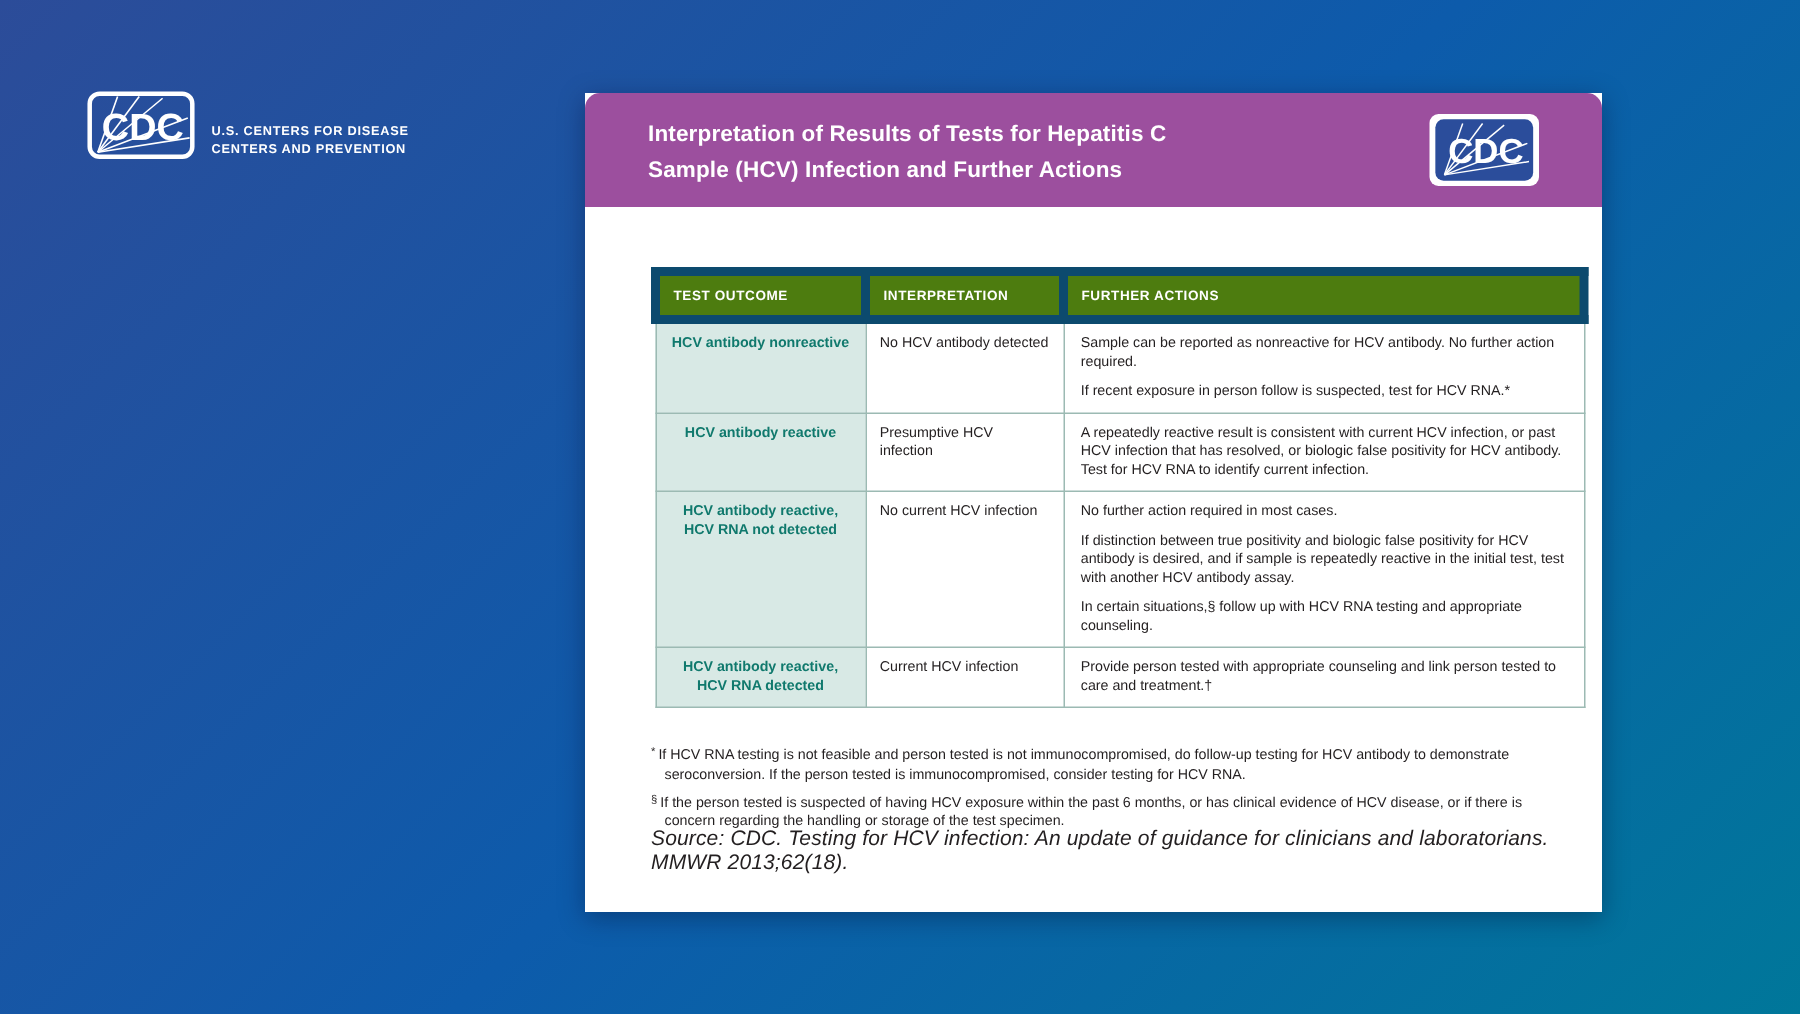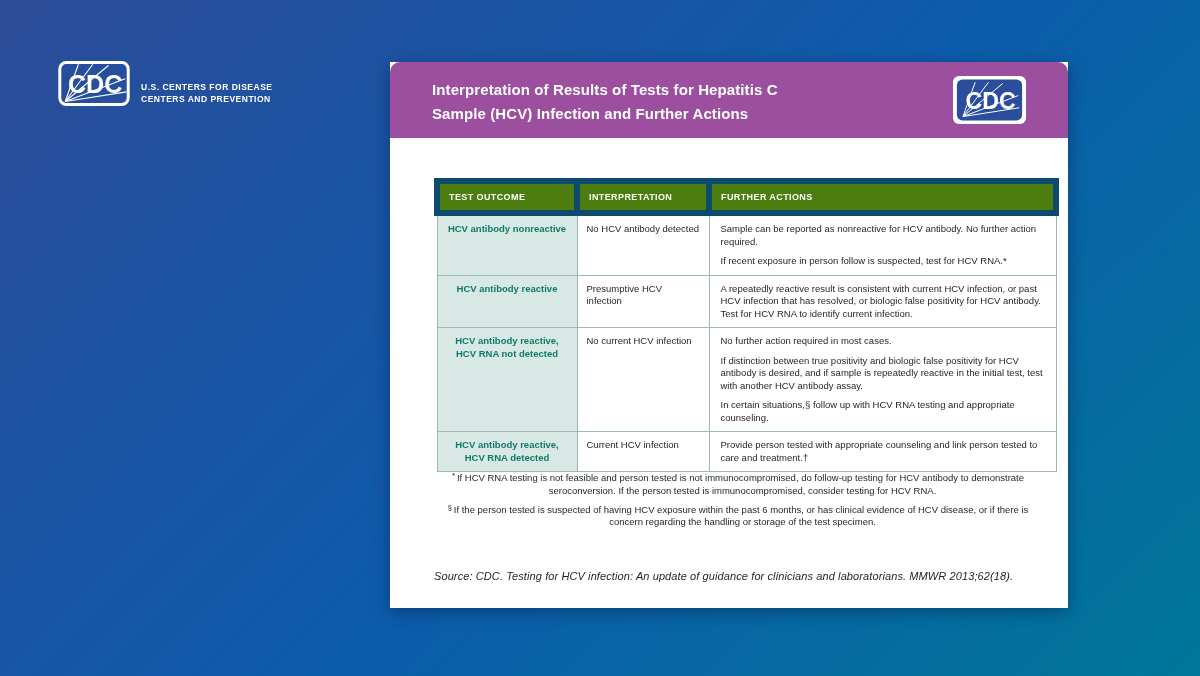--- a/index.html
+++ b/index.html
@@ -44,27 +44,27 @@
     border:6px solid #0c4a6e;
   }
   td{
     border:1px solid #9cbab3; vertical-align:top; padding:7px 9px;
     font-size:9.5px; line-height:1.32;
   }
   td.outcome{ background:#d8e9e5; color:#10796d; font-weight:bold;text-align:center; }
   td p{ margin:0 0 7px 2px; }
   td p:last-child{ margin-bottom:0; }
 
-  .footnotes{ width:608px; font-size:9.5px; color:#231f20; line-height:1.32;text-align:center; }
+  .footnotes{ margin-top:26px; width:608px; font-size:9.5px; color:#231f20; line-height:1.32; }
   .footnote{ padding-left:9px; text-indent:-9px; margin-bottom:6px; }
   .fn-marker{ font-size:7.5px; position:relative; top:-3px; padding-right:2px; }
 
   .source{
     position:absolute; left:44px; bottom:26px;
-    font-size:11px; font-style:italic; color:#231f20; letter-spacing:.1px;
+    font-size:14px; font-style:italic; color:#231f20; letter-spacing:.1px;
   }
 </style>
 </head>
 <body>
 
 <div class="corner-logo">
   <span>
     <svg viewBox="0 0 120 76">
       <rect x="3" y="3" width="114" height="70" rx="11" fill="none" stroke="#ffffff" stroke-width="5"></rect>
       <g stroke="#ffffff" stroke-width="1.8">

